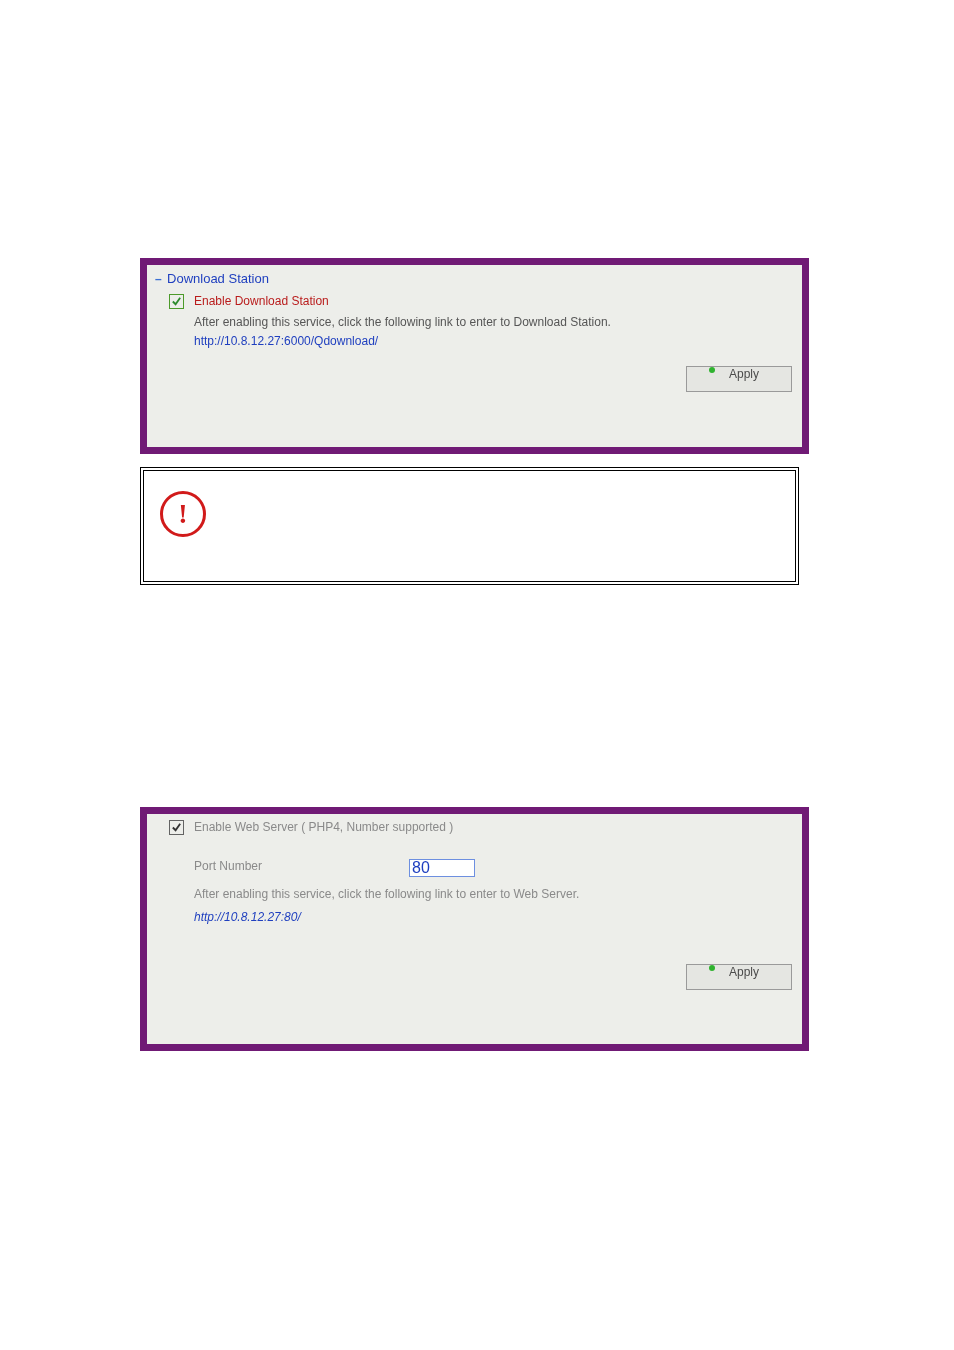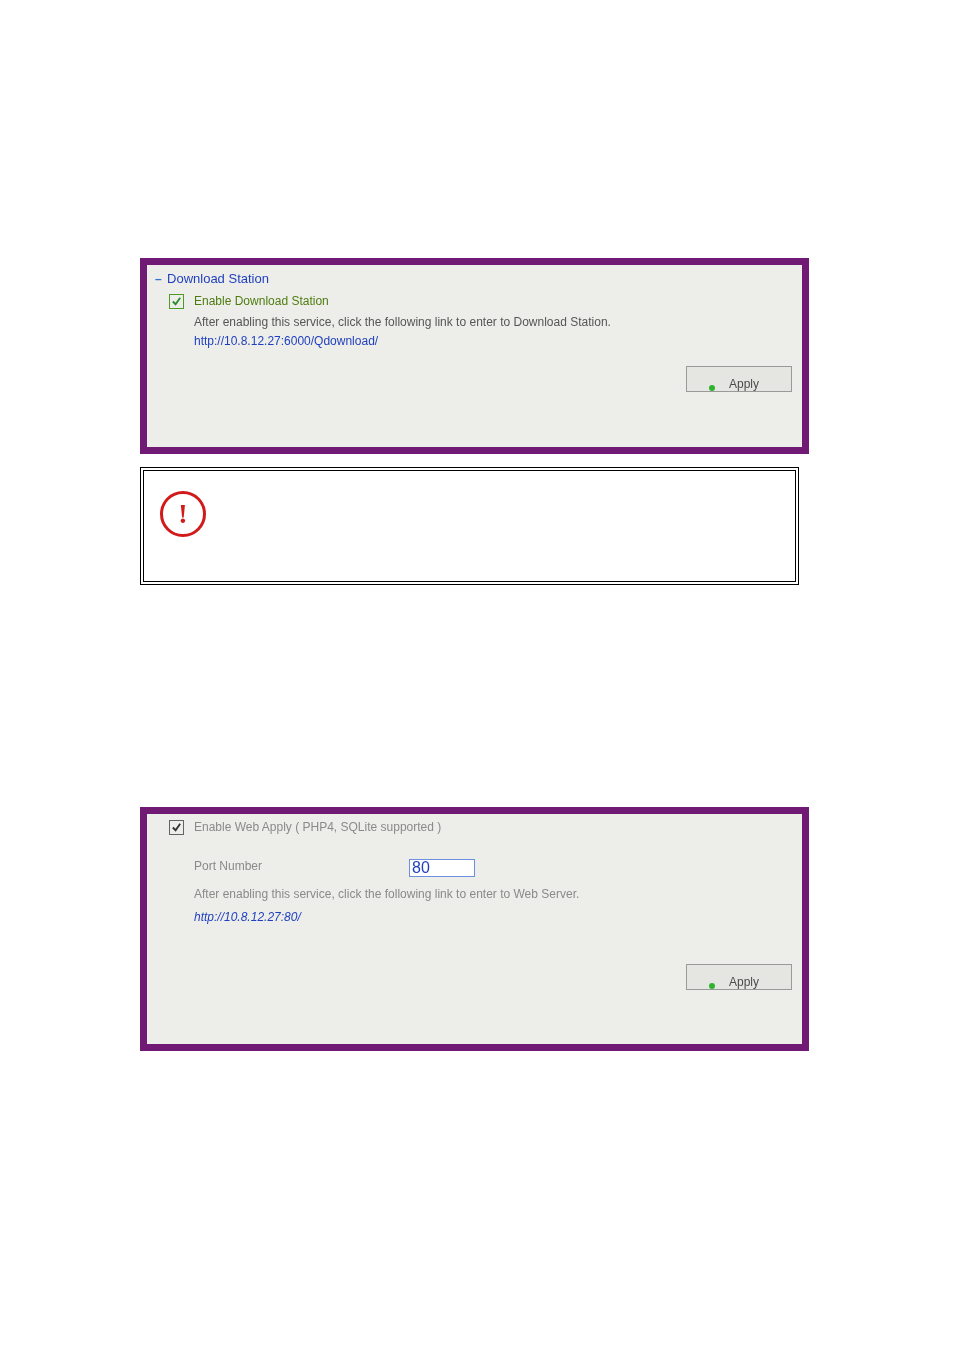--- a/index.html
+++ b/index.html
@@ -8,29 +8,29 @@
   .panel{position:absolute;left:140px;width:655px;background:#edeeea;border:7px solid #701a75;}
   .panel .header-row{padding:6px 8px 2px 8px;}
   .minus{color:#3b6fd3;font-weight:bold;padding-right:2px;}
   .section-title{color:#1f3fbf;font-size:13px;}
   .body-row{padding:4px 8px 12px 8px;}
   .cb-row{display:flex;align-items:flex-start;gap:10px;padding-left:14px;}
   .cb-box{width:13px;height:13px;border:1px solid #4c9a2a;display:inline-flex;align-items:center;justify-content:center;margin-top:2px;flex:none;}
   .cb-box.plain{border-color:#636363;}
   .cb-box svg{width:11px;height:11px;}
   .cb-text{line-height:19px;color:#565656;}
-  .cb-text.dark{color:#4d7c0f;}
+  .cb-text.dark{color:#b91c1c;}
   .desc{line-height:19px;color:#565656;padding-left:39px;margin-top:2px;}
   .desc.dim{color:#8a8a8a;}
   .link{color:#1f3fbf;cursor:pointer;padding-left:39px;display:inline-block;margin-top:2px;}
   .port-row{padding-left:39px;margin-top:22px;display:flex;align-items:flex-start;}
   .port-label{width:215px;color:#8a8a8a;}
   .port-input{width:60px;height:16px;font-size:16px;color:#1f3fbf;border:1px solid #6d8fe0;padding:0 2px;}
   .apply-row{display:flex;justify-content:flex-end;padding:6px 10px 10px 10px;}
-  .apply-btn{width:104px;height:24px;border:1px solid #9a9a9a;background:#e5e6e2;color:#4b4b4b;font-size:12px;display:flex;align-items:flex-end;justify-content:center;gap:14px;cursor:pointer;}
+  .apply-btn{width:104px;height:24px;border:1px solid #9a9a9a;background:#e5e6e2;color:#4b4b4b;font-size:12px;display:flex;align-items:flex-start;justify-content:center;gap:14px;cursor:pointer;}
   .apply-btn .dot{width:6px;height:6px;background:#2fb32f;border-radius:50%;margin-left:-10px;}
   .callout{position:absolute;left:140px;width:651px;height:110px;border:4px double #000;background:#fff;}
   .callout-inner{padding:20px 16px;}
   .warn-icon{width:40px;height:40px;border:3px solid #d11a1a;border-radius:50%;display:flex;align-items:center;justify-content:center;}
   .warn-icon span{color:#d11a1a;font-weight:bold;font-size:28px;line-height:28px;font-family:Georgia,serif;}
 </style>
 </head>
 <body>
 
 <div class="page">
@@ -69,21 +69,21 @@
   </div>
 
   <div class="panel" style="top:807px;height:230px;">
     <div class="body-row">
       <div class="cb-row">
         <span class="cb-box plain">
           <svg viewBox="0 0 12 12">
               <path d="M2 6 L5 9 L10 2" fill="none" stroke="#333" stroke-width="2"></path>
             </svg>
         </span>
-        <span class="cb-text" style="color:#8a8a8a;">Enable Web Apply   ( PHP4, SQLite supported )</span>
+        <span class="cb-text" style="color:#8a8a8a;">Enable Web Server   ( PHP4, Number supported )</span>
       </div>
       <div class="port-row">
         <span class="port-label">Port Number</span>
         <input class="port-input" value="80" style="">
       </div>
       <div class="desc dim" style="margin-top:8px;">After enabling this service, click the following link to enter to Web Server.</div>
       <span class="link" style="margin-top:6px;font-style:italic;">http://10.8.12.27:80/</span>
     </div>
     <div class="apply-row" style="padding-top:28px;">
       <div class="apply-btn">

